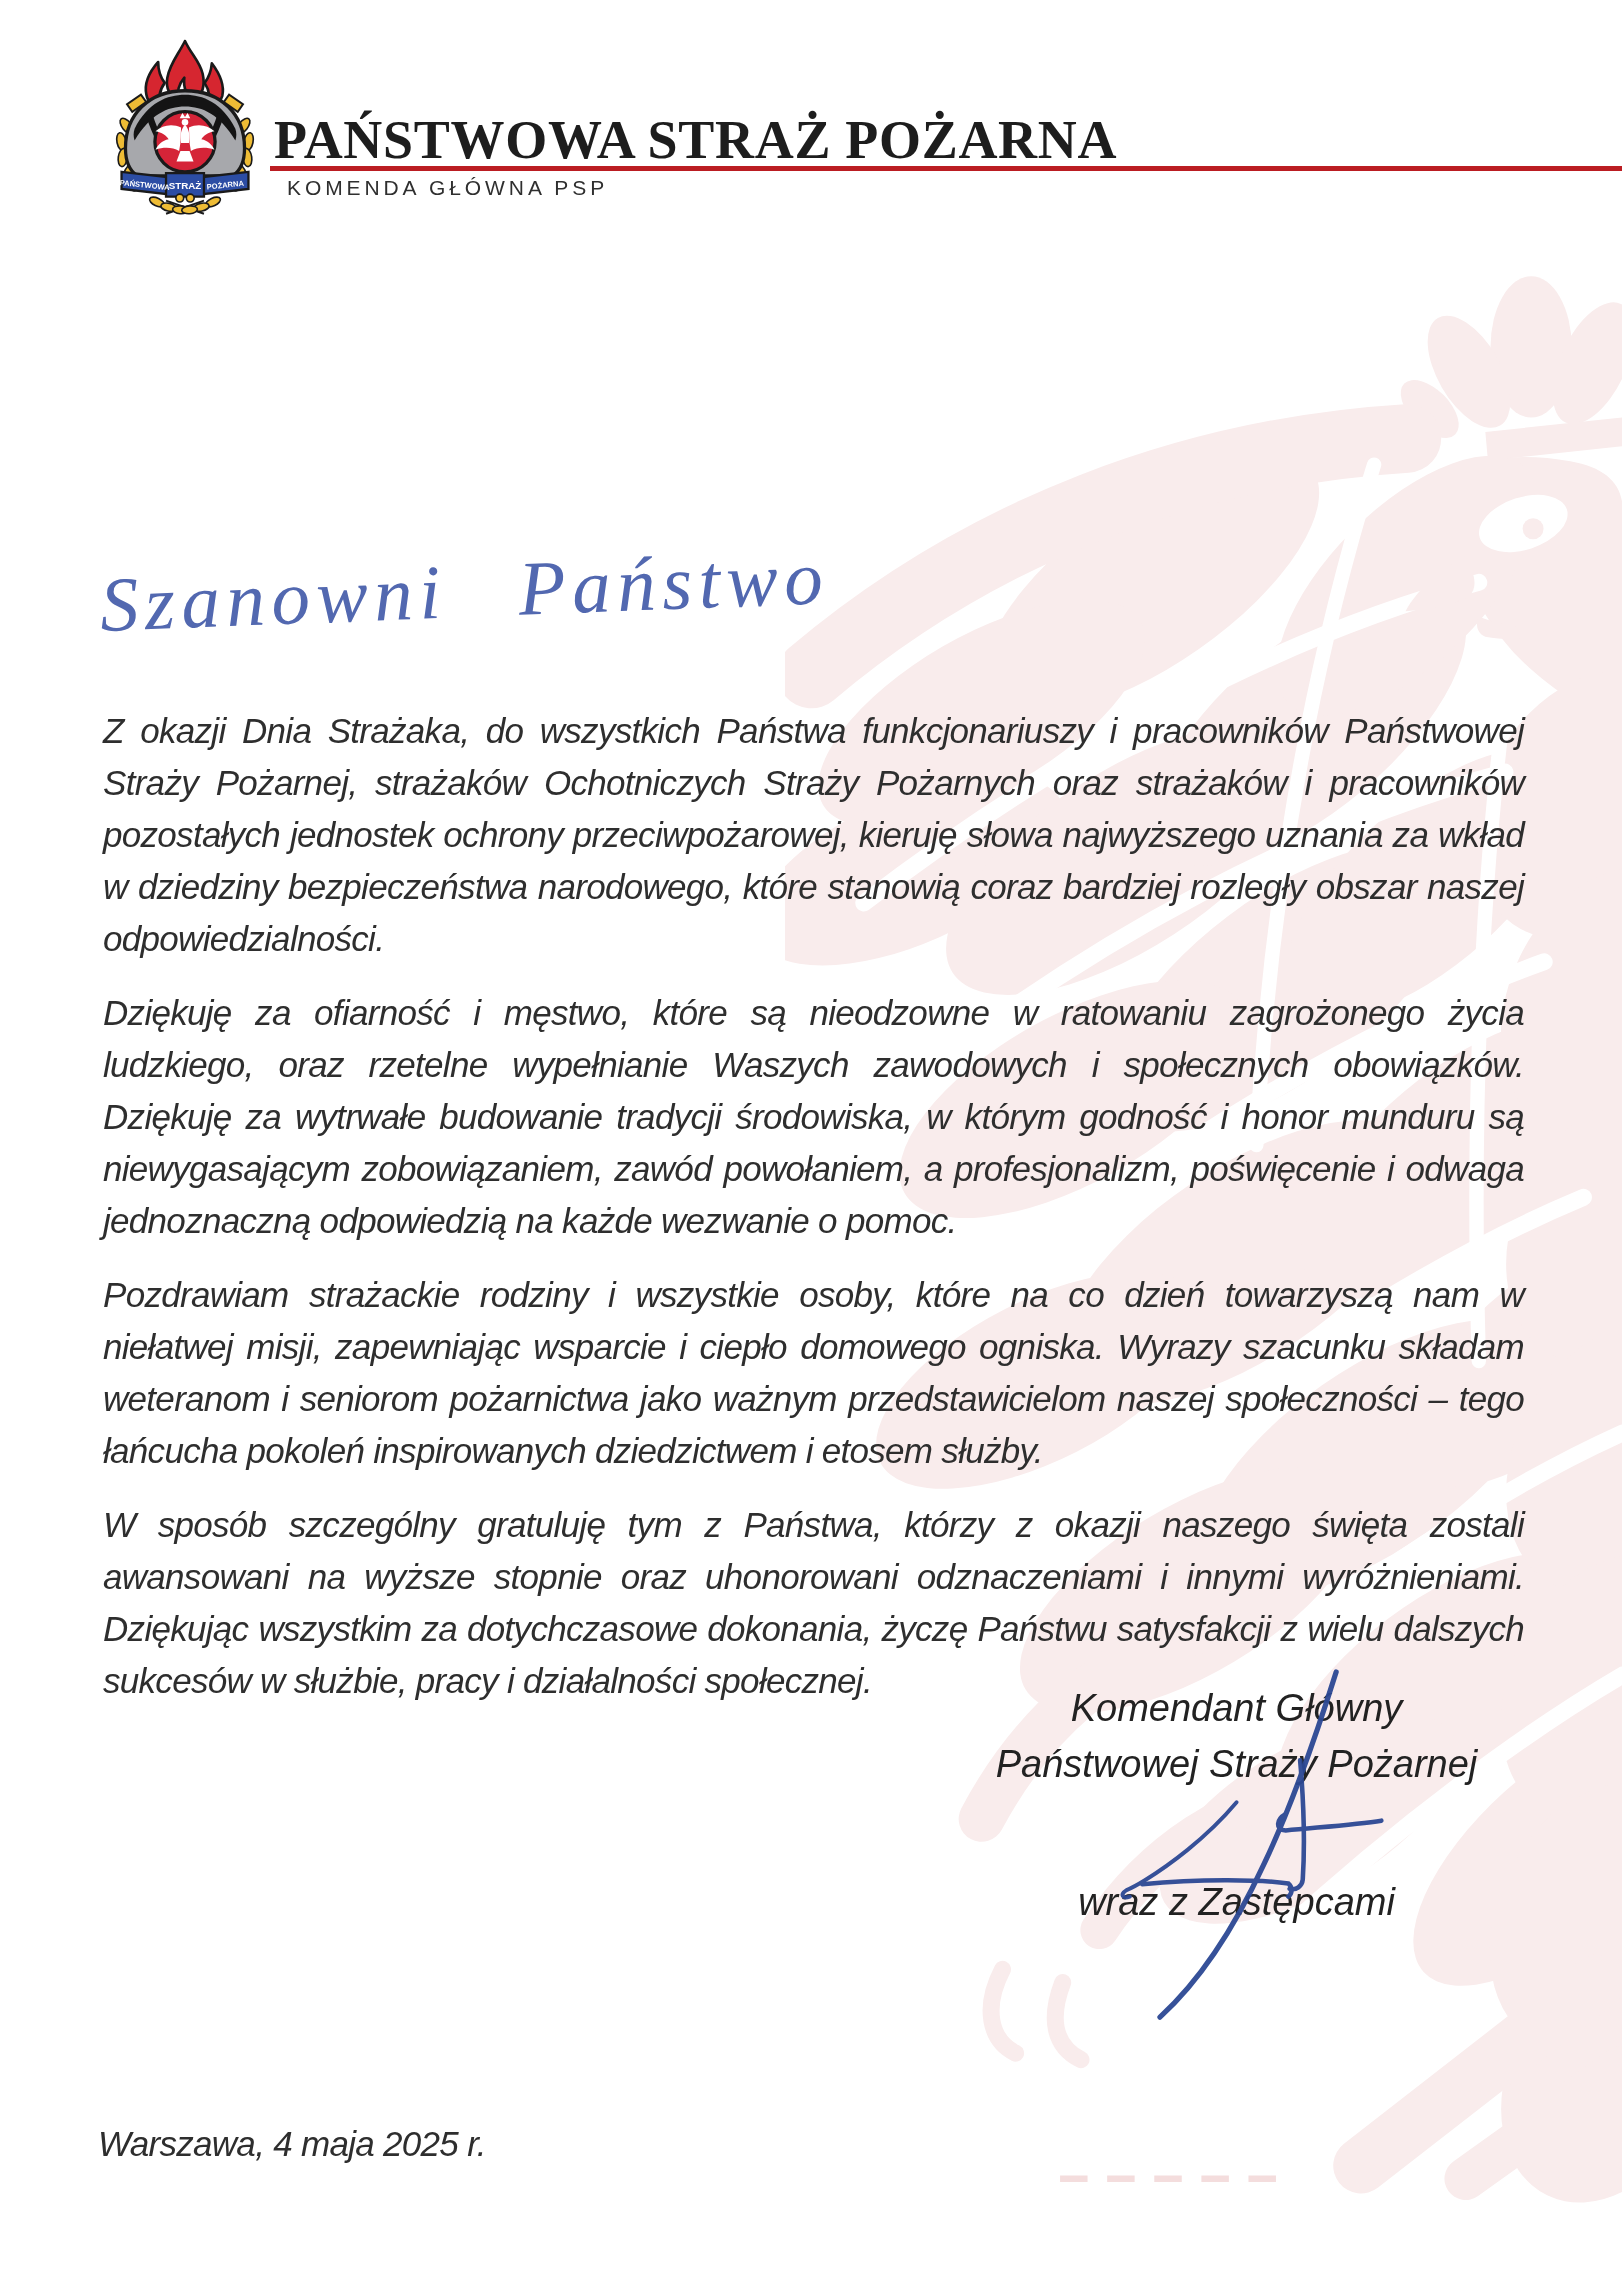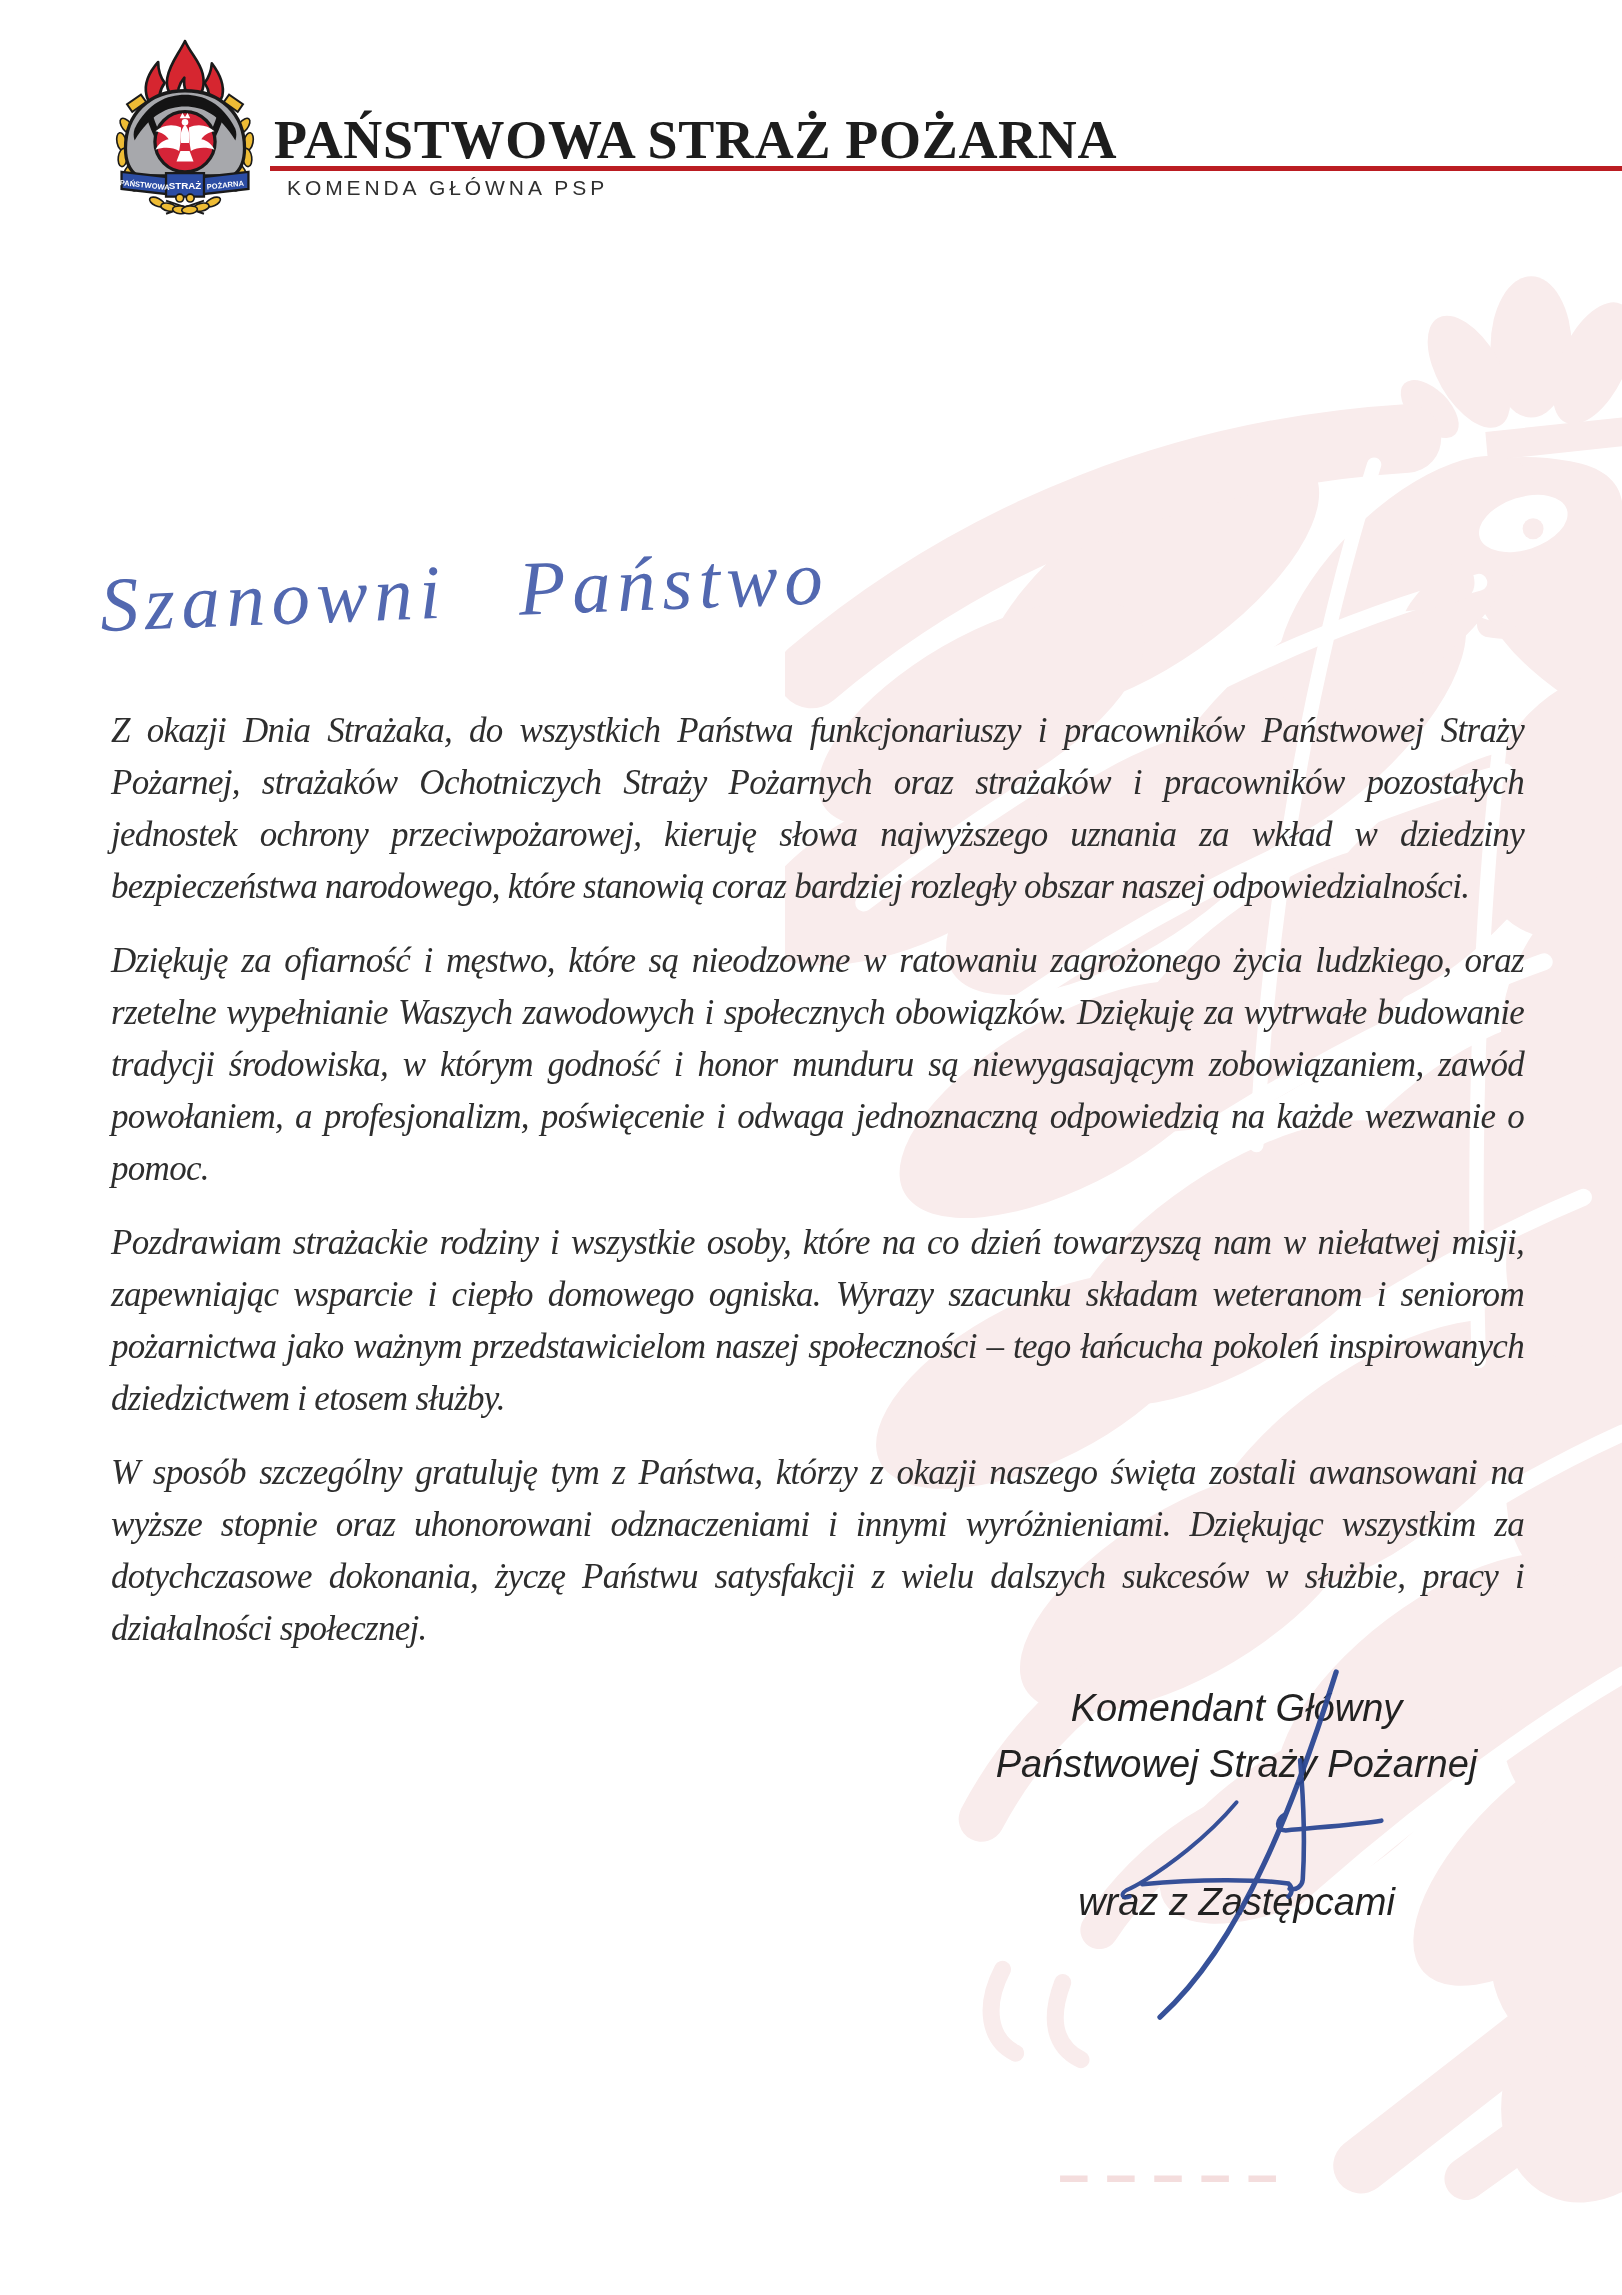--- a/index.html
+++ b/index.html
@@ -37,21 +37,21 @@
     letter-spacing:6.5px;word-spacing:46px;
     transform:rotate(-2.2deg);transform-origin:left top;
     z-index:1;white-space:nowrap;
   }
   
   .letter-body{
     left:103px;top:705px;width:1421px;
     font-style:italic;font-size:35px;line-height:52px;
     letter-spacing:-0.7px;color:#2e2e2e;z-index:1;
   }
-  .letter-body p{margin:0 0 22px 8px;text-align:justify;font-family:Liberation Serif, serif;}
+  .letter-body p{margin:0 0 22px 0;text-align:justify;}
   
   .closing{
     left:929px;top:1680px;width:615px;
     font-style:italic;font-size:38px;line-height:56px;
     color:#222222;text-align:center;z-index:1;
   }
   .closing .spacer{height:82px;}
   .signature-svg{left:1008px;top:1649px;width:393px;height:380px;z-index:2;pointer-events:none;}
   
   .dateline{
@@ -226,15 +226,16 @@
   <svg class="abs signature-svg" viewBox="0 0 600 580" aria-hidden="true">
     <g fill="none" stroke="#2c4894" stroke-linecap="round" opacity="0.95">
       <path d="M501,35 C468,140 428,250 390,330 C352,412 300,500 232,562" stroke-width="8"></path>
       <path d="M446,170 C452,240 453,305 450,352 C449,362 440,369 430,366" stroke-width="7"></path>
       <path d="M424,252 C410,260 407,276 424,277 C474,272 532,268 570,262" stroke-width="7"></path>
       <path d="M349,234 C302,290 243,332 209,353 C196,361 186,366 181,368 C170,375 175,382 186,378" stroke-width="6"></path>
       <path d="M205,359 C290,351 382,351 428,358 C435,364 434,373 428,378" stroke-width="7"></path>
     </g>
   </svg>
 
+  <div class="abs dateline">Warszawa, 4 maja 2025 r.</div>
 
 </div>
 
 
 </body></html>

